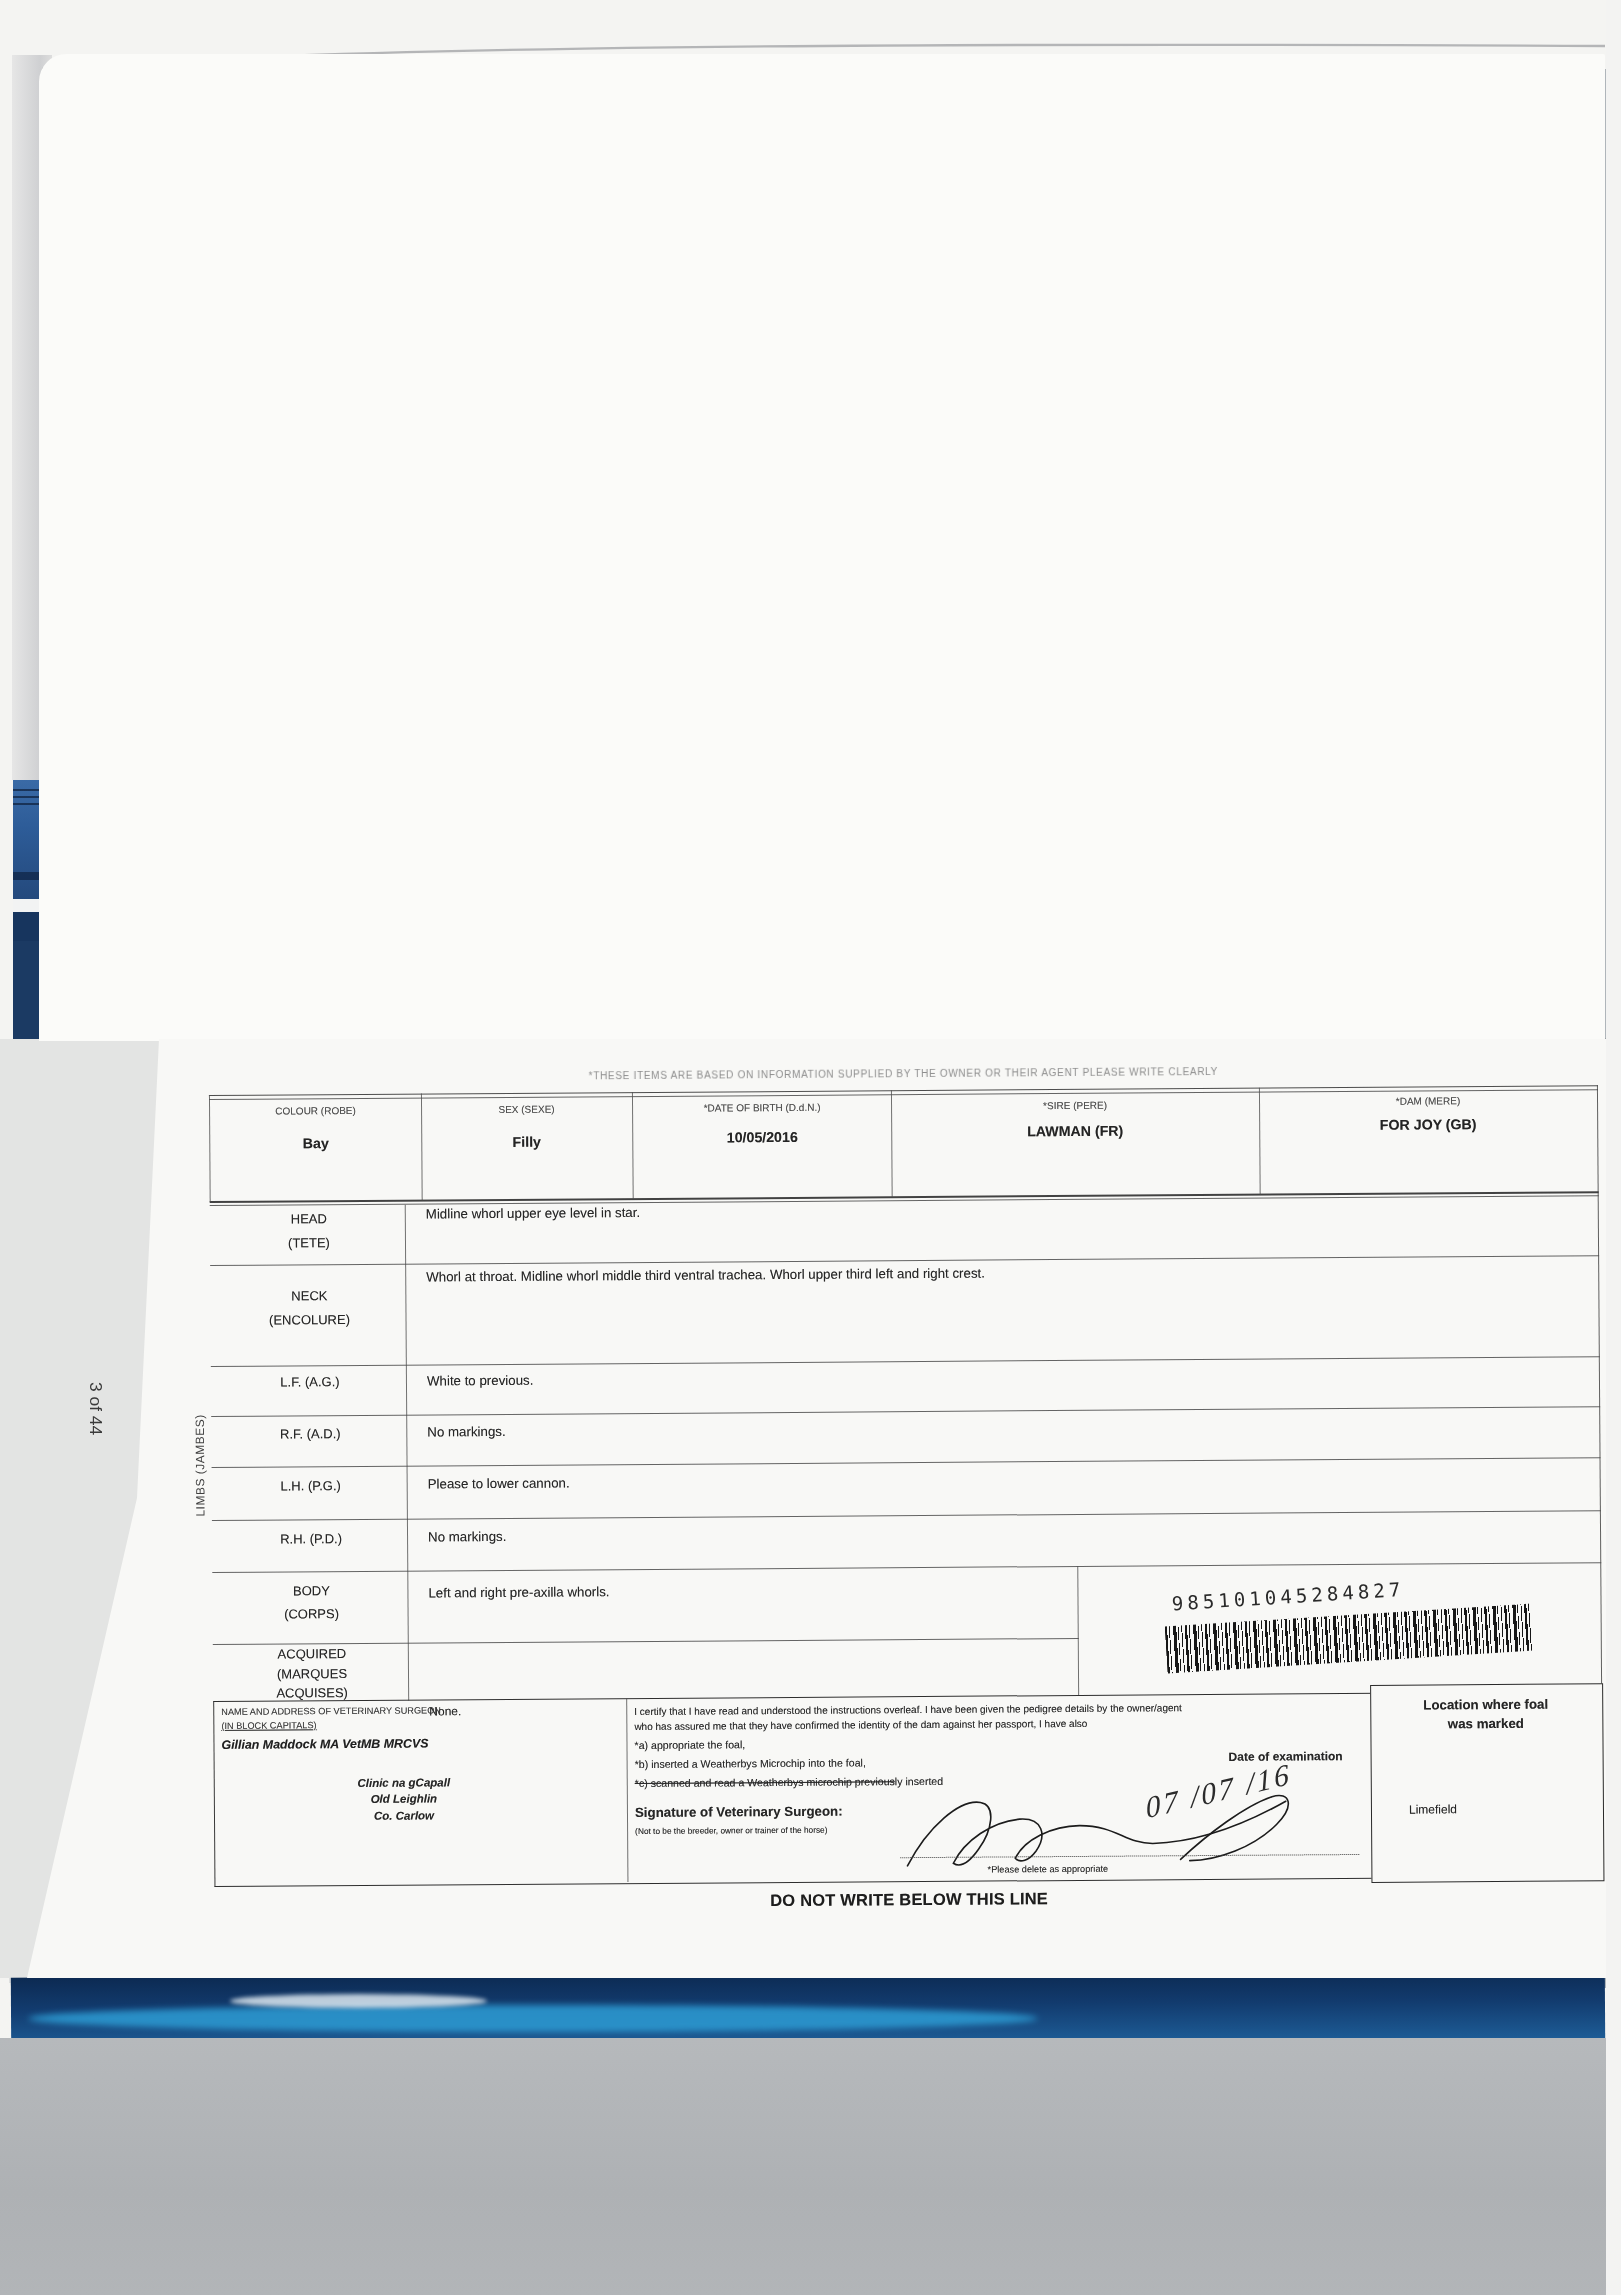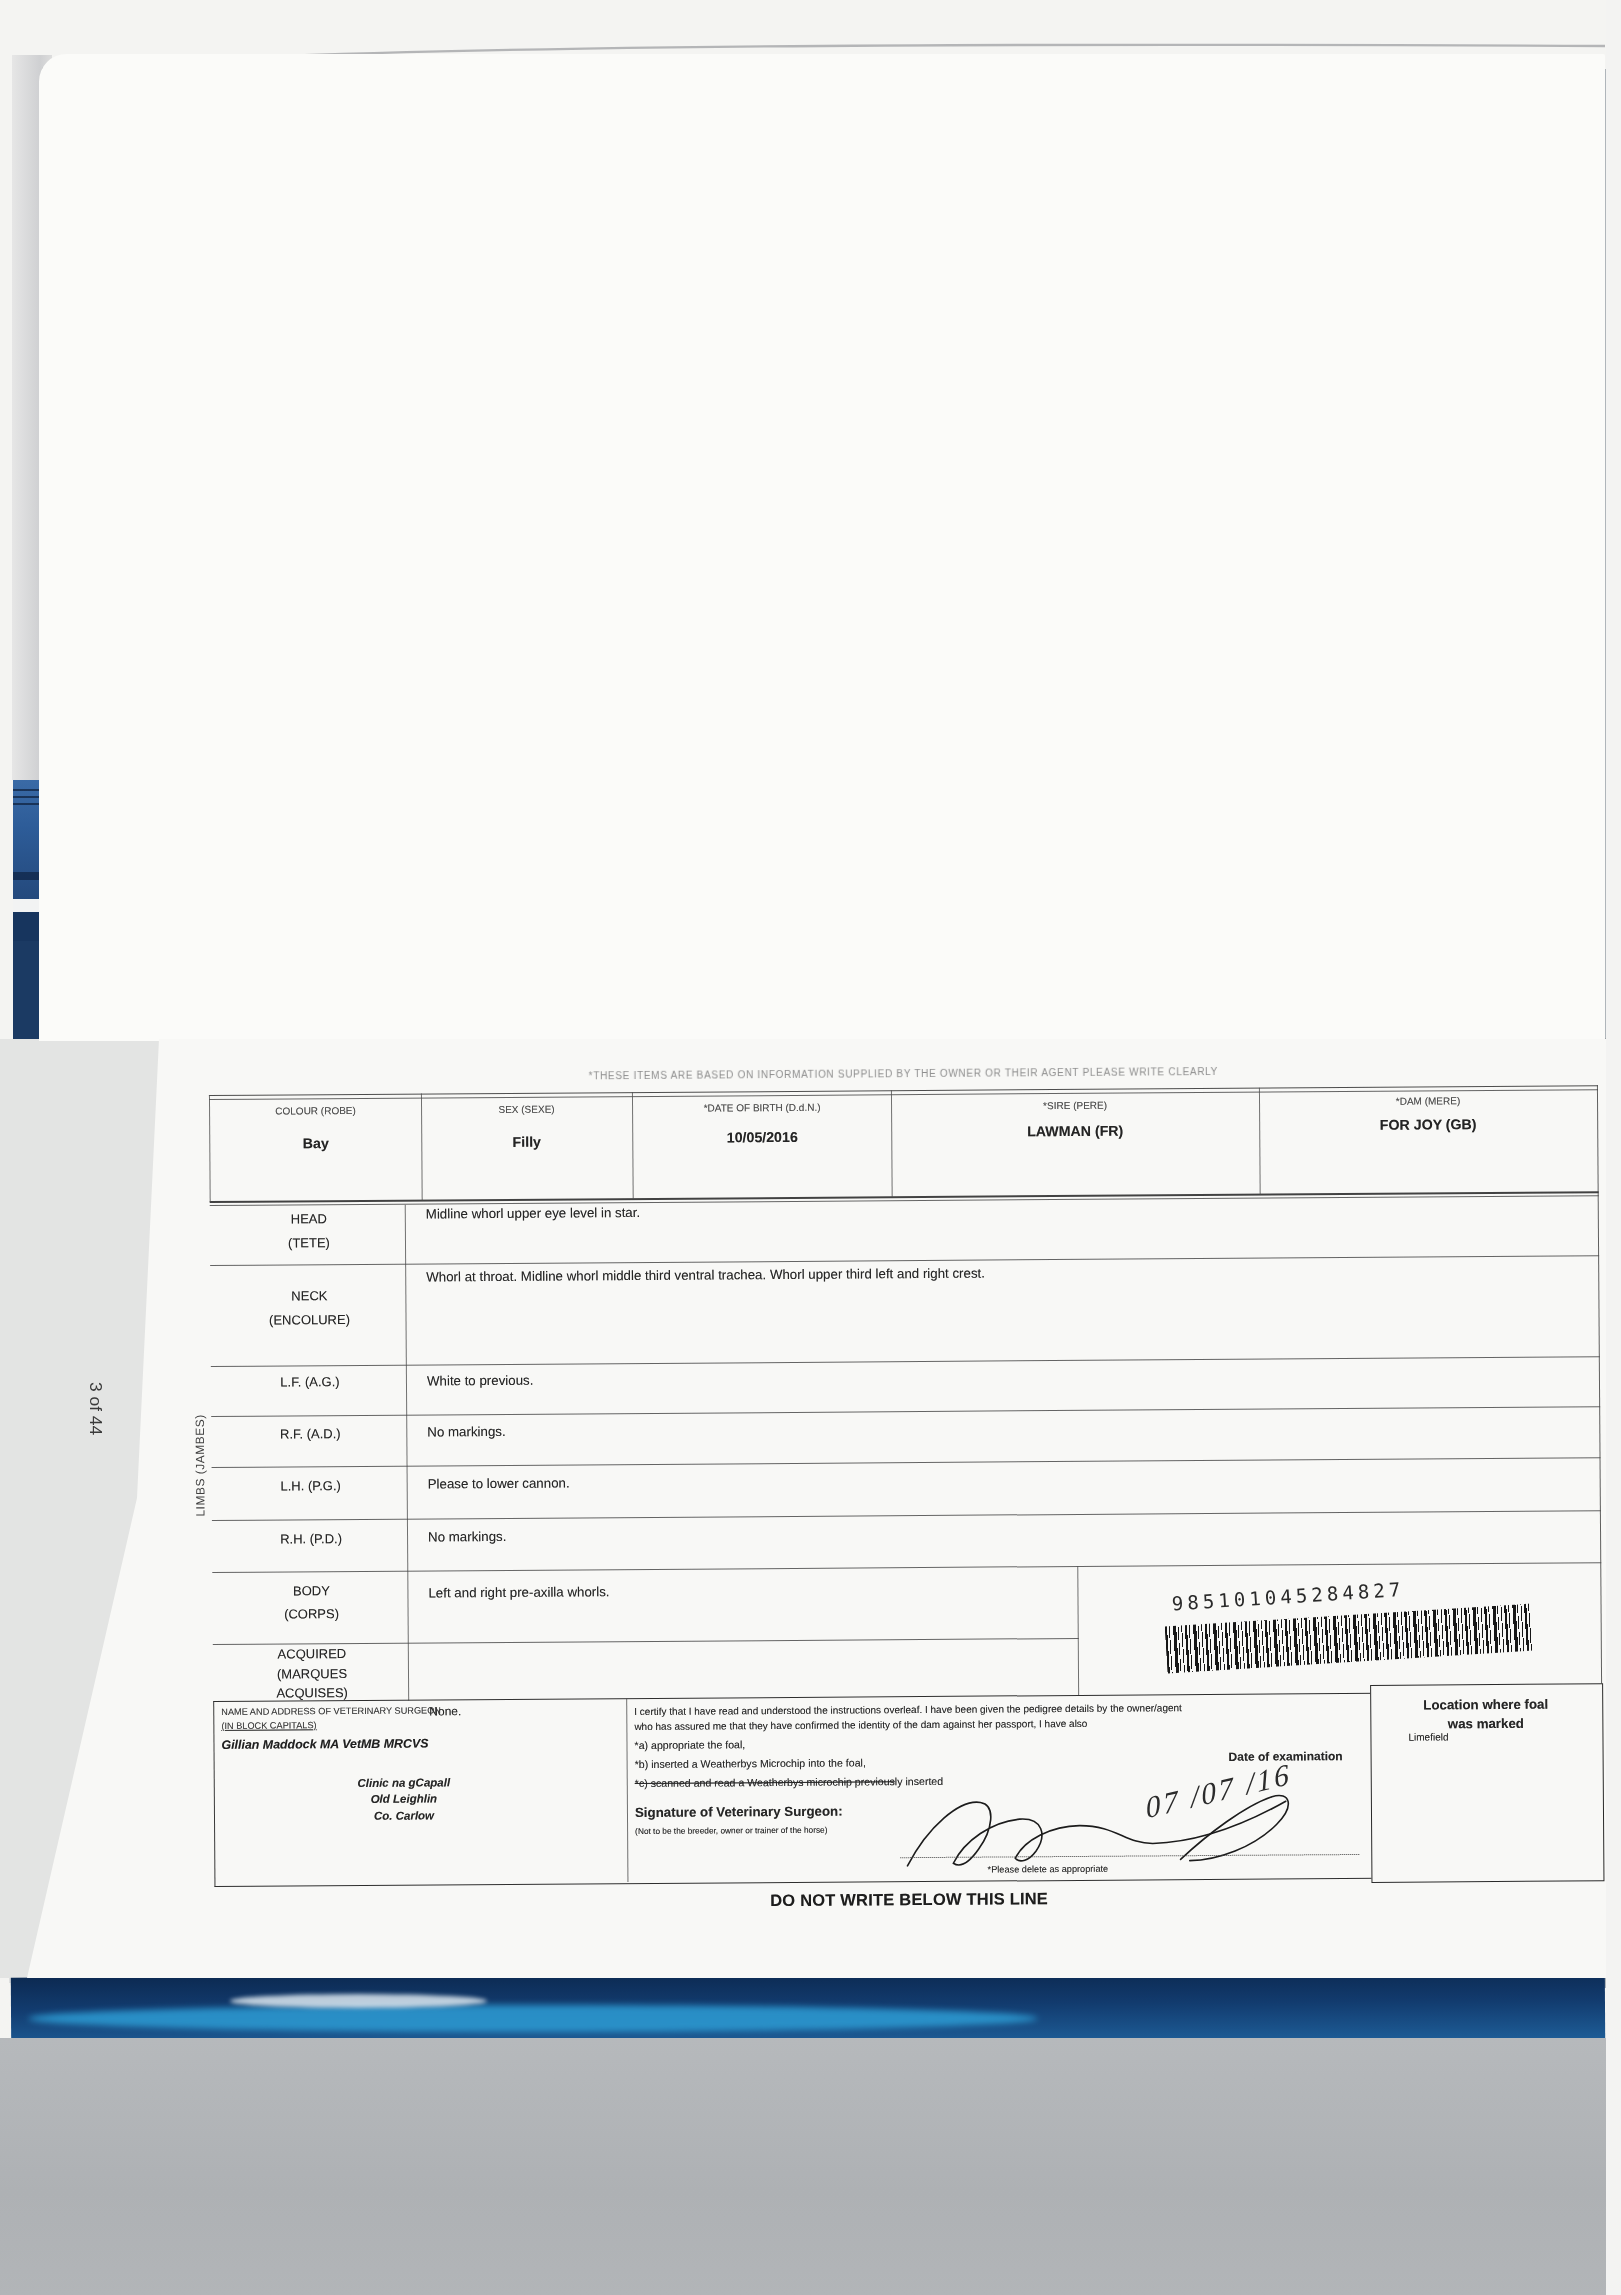--- a/index.html
+++ b/index.html
@@ -311,19 +311,19 @@
         <path d="M 1965 4075 C 2010 3990 2080 3930 2125 3938 C 2160 3944 2150 4000 2120 4040 C 2100 4068 2080 4080 2065 4070 C 2090 4020 2150 3980 2210 3975 C 2260 3972 2270 4010 2245 4045 C 2230 4065 2210 4072 2200 4060 C 2220 4020 2280 3990 2340 3990 C 2420 3990 2440 4030 2500 4030 C 2600 4028 2700 3990 2790 3940"></path>
         <path d="M 2560 4065 C 2620 4010 2700 3950 2760 3930 C 2800 3918 2810 3950 2770 3990 C 2720 4040 2640 4068 2580 4068"></path>
       </g>
     </svg>
     <div class="abs" style="left:895px;top:1862px;width:459px;height:0;border-bottom:1.4px dotted #3f3f3f;"></div>
     <div class="abs ctr soft nowrap" style="left:937px;top:1870px;width:211px;font-size:9.2px;">*Please delete as appropriate</div>
 
     <div class="abs" style="left:1366px;top:1693px;width:231px;height:196px;border:1.4px solid #2a2a2a;background:#f8f8f6;"></div>
     <div class="abs ctr soft nowrap" style="left:1368px;top:1706px;width:227px;font-size:13.3px;font-weight:bold;">Location where foal</div>
     <div class="abs ctr soft nowrap" style="left:1368px;top:1725px;width:227px;font-size:13.3px;font-weight:bold;">was marked</div>
-    <div class="abs soft nowrap" style="left:1404px;top:1740px;font-size:10px;">Limefield</div>
+    <div class="abs soft nowrap" style="left:1404px;top:1811px;font-size:12px;">Limefield</div>
 
     <div class="abs ctr soft nowrap" style="left:209px;top:1895px;width:1389px;font-size:16.5px;font-weight:bold;letter-spacing:0.2px;color:#1d1d1d;">DO NOT WRITE BELOW THIS LINE</div>
   </div>
 
 </div>
 
 
 </body></html>

